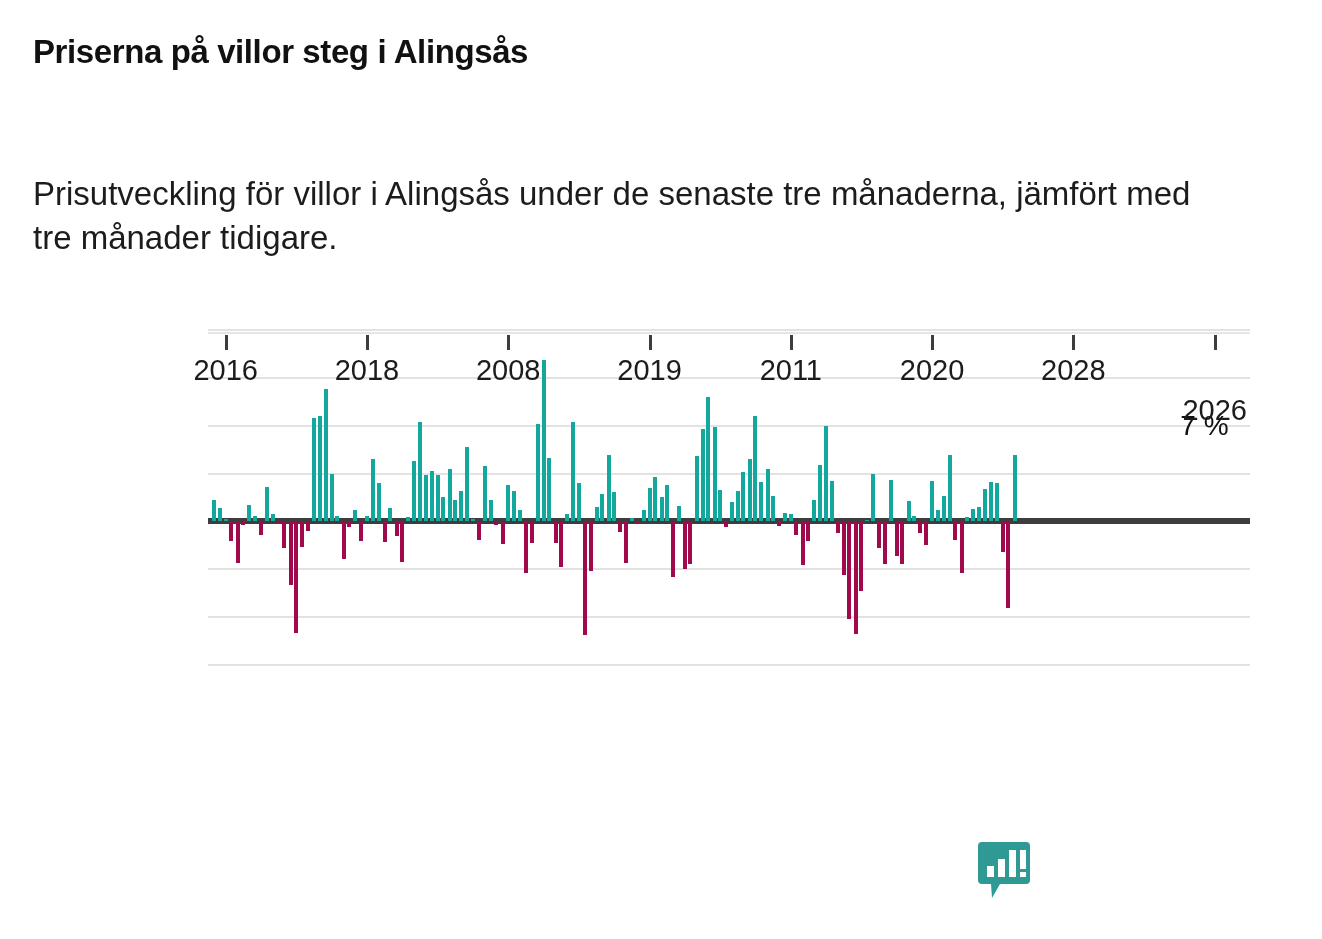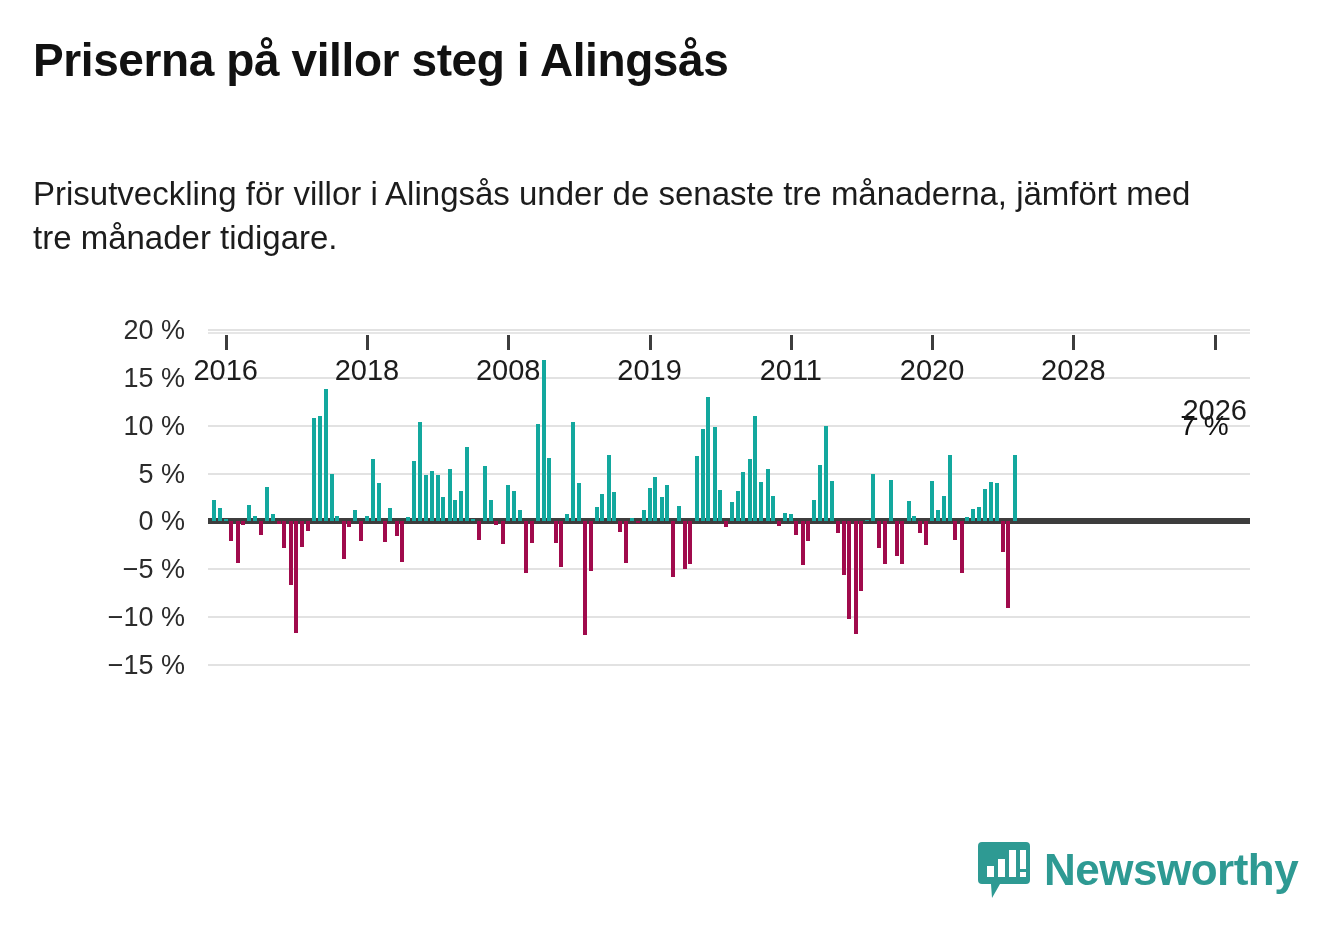--- a/index.html
+++ b/index.html
@@ -6,21 +6,21 @@
   body{
     width:1322px;height:939px;
     background:#ffffff;
     font-family:"Liberation Sans","DejaVu Sans",sans-serif;
     color:#1a1a1a;
     overflow:hidden;
     position:relative;
   }
   #title{
     position:absolute;left:33px;top:33px;
-    font-size:46px;font-weight:bold;letter-spacing:-0.4px;
+    font-size:33px;font-weight:bold;letter-spacing:-0.4px;
     color:#111111;white-space:nowrap;
   }
   #subtitle{
     position:absolute;left:33px;top:172px;
     width:1190px;
     font-size:33px;font-weight:normal;line-height:1.34;
     color:#1c1c1c;
   }
   #chart{
     position:absolute;left:0;top:330px;width:1322px;height:360px;
@@ -78,30 +78,20 @@
     font-size:44px;font-weight:bold;color:#2e9a93;letter-spacing:-0.5px;
   }
 </style>
 </head>
 <body>
 
 <div id="title">Priserna på villor steg i Alingsås</div>
 <div id="subtitle">Prisutveckling för villor i Alingsås under de senaste tre månaderna, jämfört med tre månader tidigare.</div>
 
 <div id="chart">
-  <div id="ylabels">
-      <div class="ylabel" style="top: 0px;">20 %</div>
-      <div class="ylabel" style="top: 47.8571px;">15 %</div>
-      <div class="ylabel" style="top: 95.7143px;">10 %</div>
-      <div class="ylabel" style="top: 143.571px;">5 %</div>
-      <div class="ylabel" style="top: 191.429px;">0 %</div>
-      <div class="ylabel" style="top: 239.286px;">−5 %</div>
-      <div class="ylabel" style="top: 287.143px;">−10 %</div>
-      <div class="ylabel" style="top: 335px;">−15 %</div>
-    </div>
   <div id="plot">
       <div class="gridline" style="top: -1px;"></div>
       <div class="gridline" style="top: 46.8571px;"></div>
       <div class="gridline" style="top: 94.7143px;"></div>
       <div class="gridline" style="top: 142.571px;"></div>
       <div class="zeroline" style="top: 188.429px;"></div>
       <div class="gridline" style="top: 238.286px;"></div>
       <div class="gridline" style="top: 286.143px;"></div>
       <div class="gridline" style="top: 334px;"></div>
       <div class="bar pos" style="left: 3.65153px; top: 170.371px; height: 21.0571px; background: rgb(19, 168, 158);"></div>
@@ -269,14 +259,13 @@
   <span class="mark">
     <svg width="52" height="56" viewBox="0 0 52 56">
       <path d="M4 0 H48 A4 4 0 0 1 52 4 V38 A4 4 0 0 1 48 42 H22 L14 56 L13 42 H4 A4 4 0 0 1 0 38 V4 A4 4 0 0 1 4 0 Z" fill="#2e9a93"></path>
       <rect x="9" y="24" width="7" height="11" fill="#ffffff"></rect>
       <rect x="20" y="17" width="7" height="18" fill="#ffffff"></rect>
       <rect x="31" y="8" width="7" height="27" fill="#ffffff"></rect>
       <rect x="42" y="8" width="6" height="19" fill="#ffffff"></rect>
       <rect x="42" y="30" width="6" height="5" fill="#ffffff"></rect>
     </svg>
   </span>
-  <span class="wordmark">Newsworthy</span>
 </div>
 
 </body></html>

